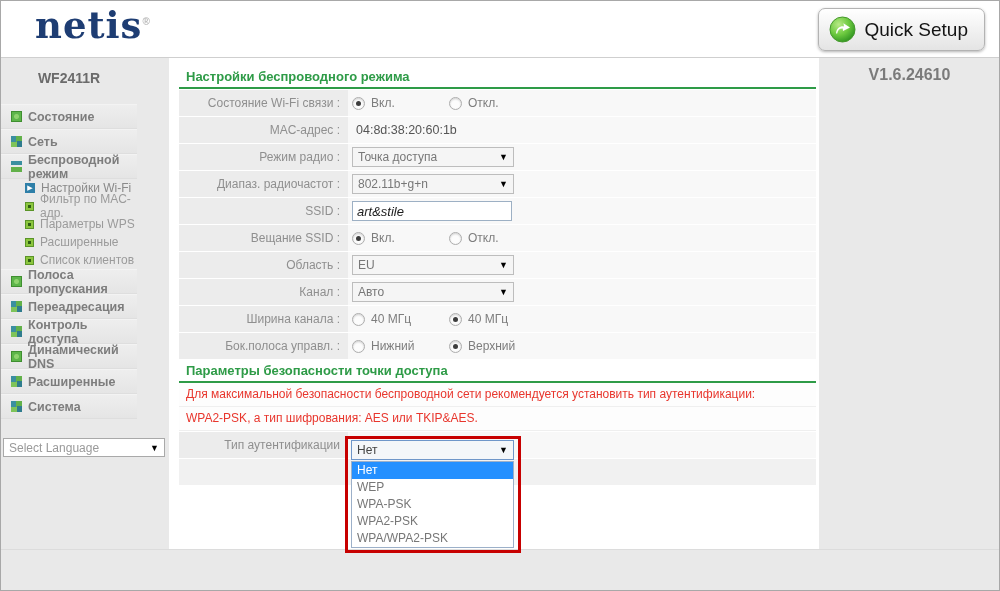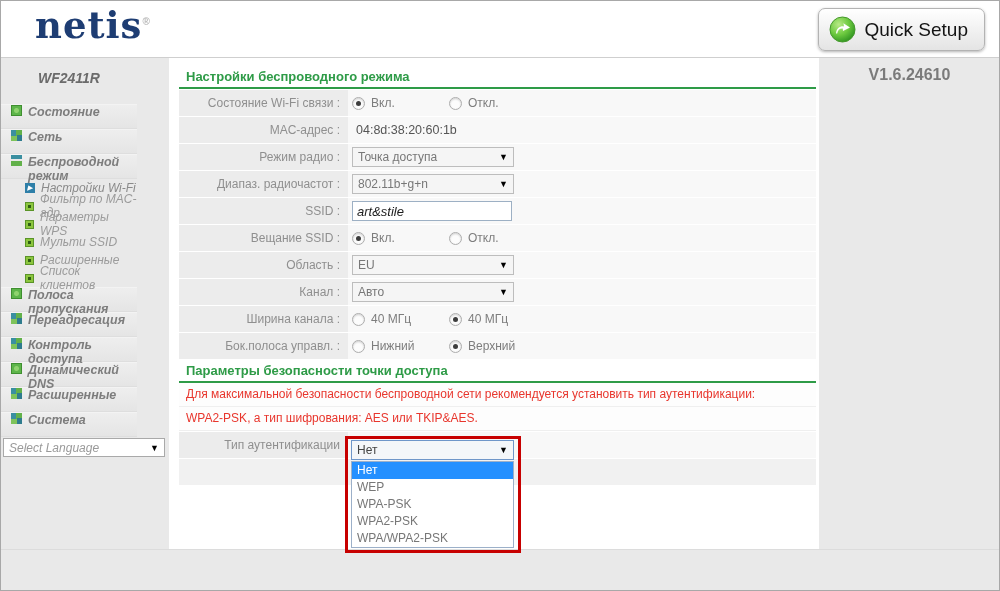--- a/index.html
+++ b/index.html
@@ -10,24 +10,24 @@
   .header{position:absolute;left:0;top:0;width:100%;height:57px;background:#fff;border-bottom:1px solid #cfcfcf;box-sizing:border-box;}
   .logo{position:absolute;left:34px;top:2px;font-family:"DejaVu Serif",serif;font-weight:bold;
         font-size:37px;color:#1e3d73;letter-spacing:1px;}
   .logo .reg{font-size:10px;color:#b5b5b5;vertical-align:super;font-family:"Liberation Sans",sans-serif;}
   .qs-btn{position:absolute;right:14px;top:7px;height:41px;padding:0 16px 0 10px;border:1px solid #b3b3b3;
         border-radius:7px;background:linear-gradient(#ffffff,#e4e4e4);
         box-shadow:0 1px 3px rgba(0,0,0,.3), inset 0 1px 0 #fff;
         display:flex;align-items:center;gap:9px;font-size:19px;color:#141414;cursor:pointer;}
 
   
-  .sidebar{position:absolute;left:0;top:57px;width:136px;height:491px;background:#e9e9e9;font-style:italic;}
+  .sidebar{position:absolute;left:0;top:57px;width:136px;height:491px;background:#e9e9e9;}
   .model{height:38px;line-height:40px;text-align:center;font-weight:bold;color:#6b6b6b;font-size:14px;}
   .nav{margin-top:8px;}
-  .nav-top{height:25px;box-sizing:border-box;display:flex;padding-left:10px;
+  .nav-top{height:25px;box-sizing:border-box;display:flex;align-items:center;padding-left:10px;
         border-top:1px solid #f3f3f3;border-bottom:1px solid #dedede;
         background:linear-gradient(#eeeeee,#e5e5e5);font-weight:bold;color:#7d7d7d;font-size:12.5px;cursor:pointer;}
   .nav-sub{height:18px;display:flex;align-items:center;padding-left:24px;color:#9b9b9b;font-size:12px;cursor:pointer;}
   .nav-sub.active{color:#8a8a8a;}
   .icon{display:inline-block;width:11px;height:11px;margin-right:6px;flex:0 0 auto;}
   .icon-square{background:#5db54a;border:1px solid #3f8f30;box-sizing:border-box;
         background-image:radial-gradient(circle at 50% 50%,#8fd36e 0 2px,#5db54a 3px);}
   .icon-blocks{background:conic-gradient(#62b14a 0 25%,#2f7c8e 0 50%,#7ec35a 0 75%,#3a8fa0 0);}
   .icon-bars{background:linear-gradient(180deg,#3a8fa0 0 40%,#e9e9e9 40% 55%,#62b14a 55% 100%);}
   .icon-dot{width:9px;height:9px;background:#8cc63f;border:1px solid #5a9427;box-sizing:border-box;
@@ -126,24 +126,20 @@
         <div class="nav-sub">
           <span class="icon icon-dot"></span>
           <span>Фильтр по MAC-адр.</span>
         </div>
         <div class="nav-sub">
           <span class="icon icon-dot"></span>
           <span>Параметры WPS</span>
         </div>
         <div class="nav-sub">
           <span class="icon icon-dot"></span>
-          <span>Мульти SSID</span>
-        </div>
-        <div class="nav-sub">
-          <span class="icon icon-dot"></span>
           <span>Расширенные</span>
         </div>
         <div class="nav-sub">
           <span class="icon icon-dot"></span>
           <span>Список клиентов</span>
         </div>
         <div class="nav-top">
           <span class="icon icon-square"></span>
           <span>Полоса пропускания</span>
         </div>

